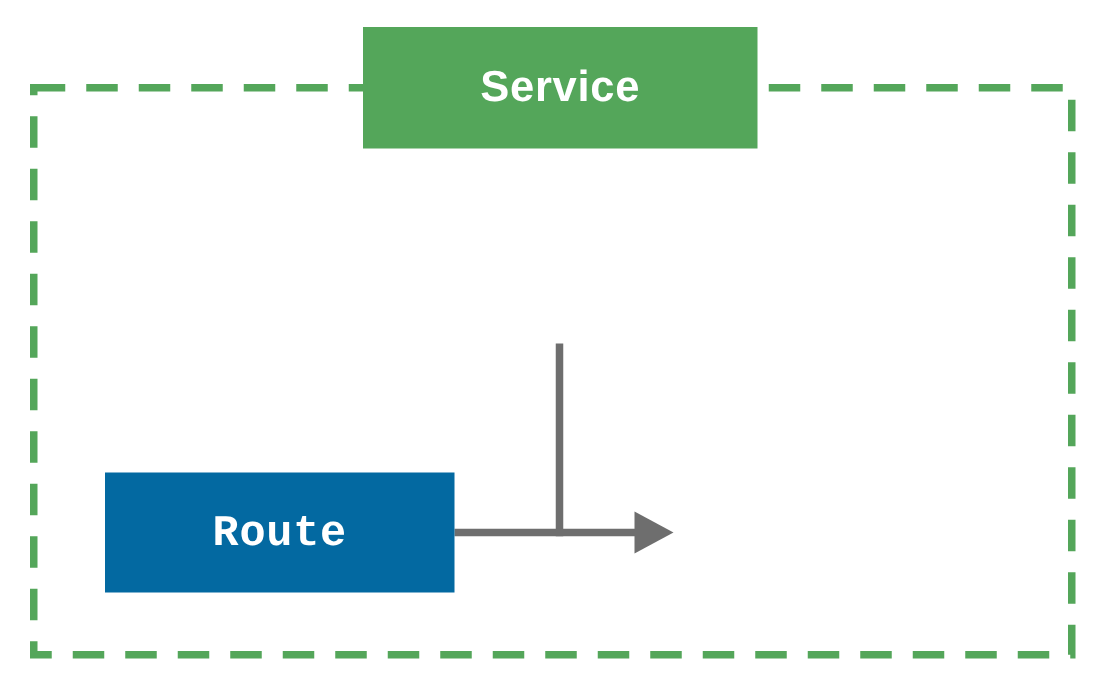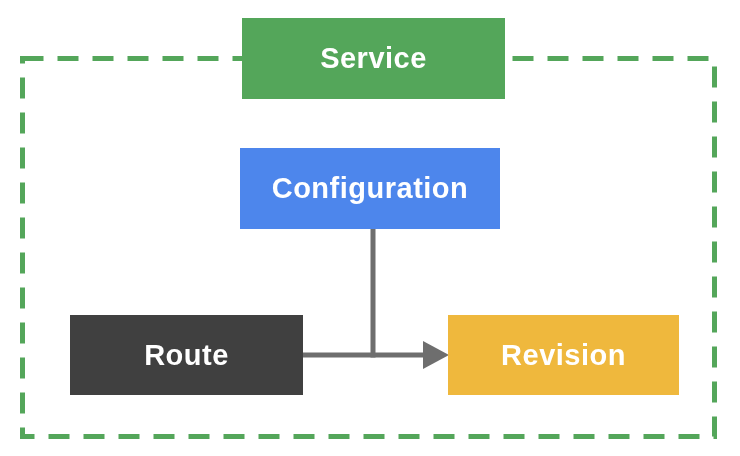--- a/index.html
+++ b/index.html
@@ -48,25 +48,19 @@
 
     <line x1="303" y1="355" x2="426" y2="355" stroke-width="5" stroke="#6E6E6E"></line>
 
     <polygon points="423,341 423,369 449,355" fill="#6E6E6E"></polygon>
   </svg>
 
   <div class="node node-service" style="background: rgb(84, 166, 90); color: rgb(255, 255, 255);">
     <span>Service</span>
   </div>
 
-  <div class="node node-configuration" style="background: rgb(77, 134, 236); color: rgb(255, 255, 255);">
-    <span>Configuration</span>
-  </div>
 
-  <div class="node node-route" style="background: #404040; color: rgb(255, 255, 255);">
+  <div class="node node-route" style="background: #0369a1; color: rgb(255, 255, 255); font-family: Liberation Mono, monospace;">
     <span>Route</span>
   </div>
 
-  <div class="node node-revision" style="background: rgb(239, 184, 61); color: rgb(255, 255, 255);">
-    <span>Revision</span>
-  </div>
 
 </div>
 
 </body></html>

